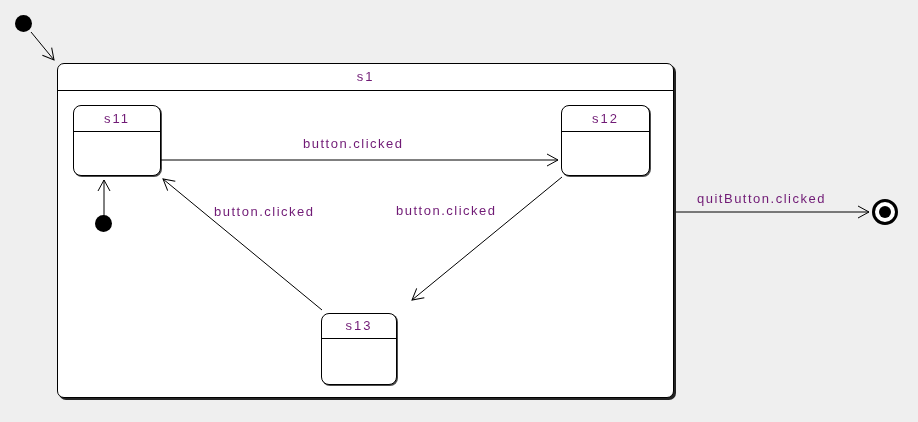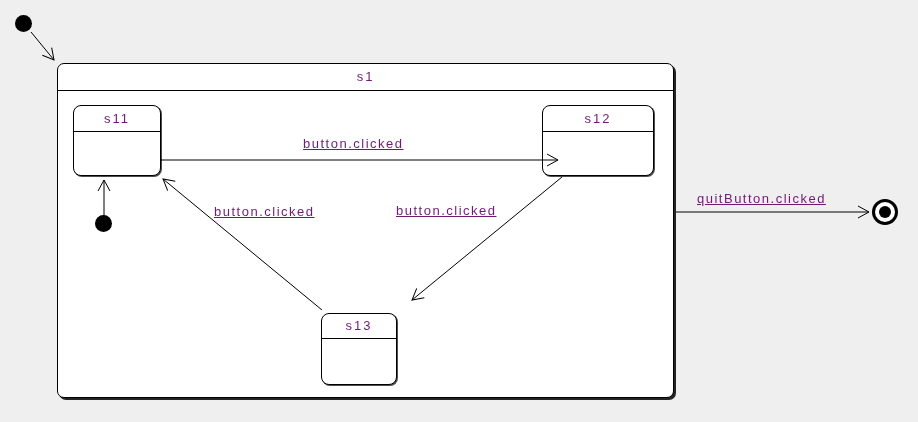--- a/index.html
+++ b/index.html
@@ -33,21 +33,21 @@
   #s1 {
     left: 57px; top: 63px; width: 617px; height: 335px;
     border-radius: 7px;
     box-shadow: 2px 2px 0 rgba(0,0,0,0.85);
   }
   #s1 .state-title { height: 27px; line-height: 26px; }
 
   
   #s11 { left: 73px;  top: 105px; width: 88px; height: 71px; }
   #s11 .state-title { height: 26px; line-height: 25px; }
-  #s12 { left: 542px; top: 105px; width: 112px; height: 71px; }
+  #s12 { left: 561px; top: 105px; width: 89px; height: 71px; }
   #s12 .state-title { height: 26px; line-height: 25px; }
   #s13 { left: 321px; top: 313px; width: 76px; height: 72px; }
   #s13 .state-title { height: 25px; line-height: 24px; }
 
   
   .initial-dot {
     position: absolute;
     width: 17px; height: 17px;
     background: #000;
     border-radius: 50%;
@@ -80,21 +80,20 @@
     pointer-events: none;
   }
 
   
   .edge-label {
     position: absolute;
     font-size: 13px;
     letter-spacing: 1.5px;
     white-space: nowrap;
     background: transparent;
-    text-decoration: underline;
   }
   #lbl-s11-s12 { left: 303px; top: 136px; }
   #lbl-s13-s11 { left: 214px; top: 204px; }
   #lbl-s12-s13 { left: 396px; top: 203px; }
   #lbl-quit    { left: 697px; top: 191px; }
 </style>
 </head>
 <body>
 
 <div id="canvas">

